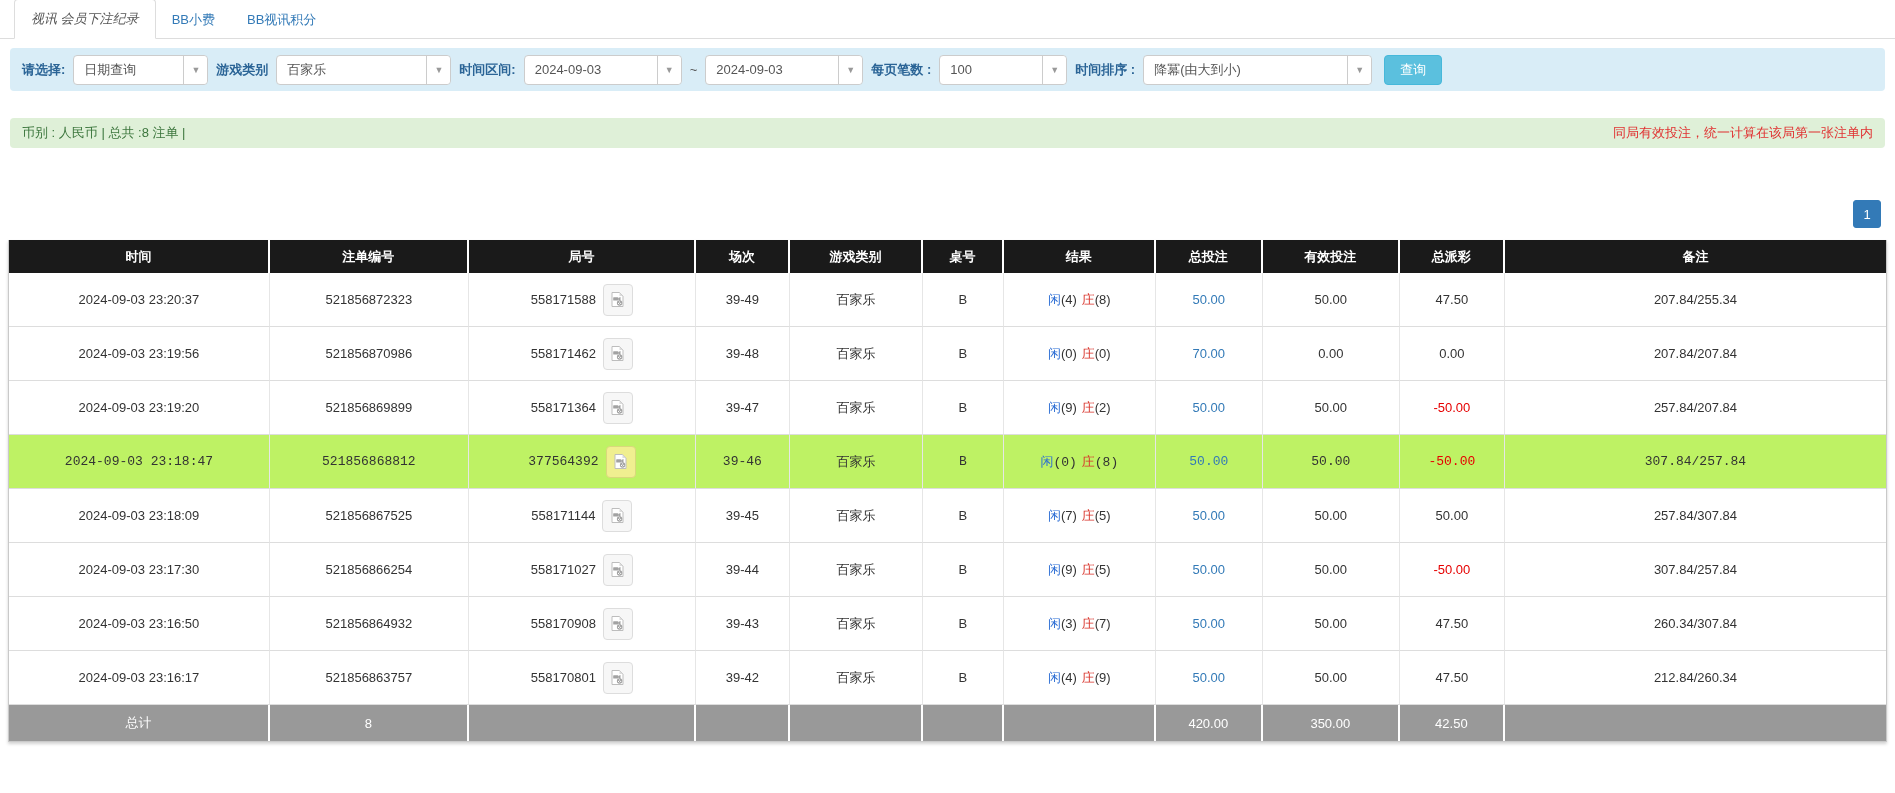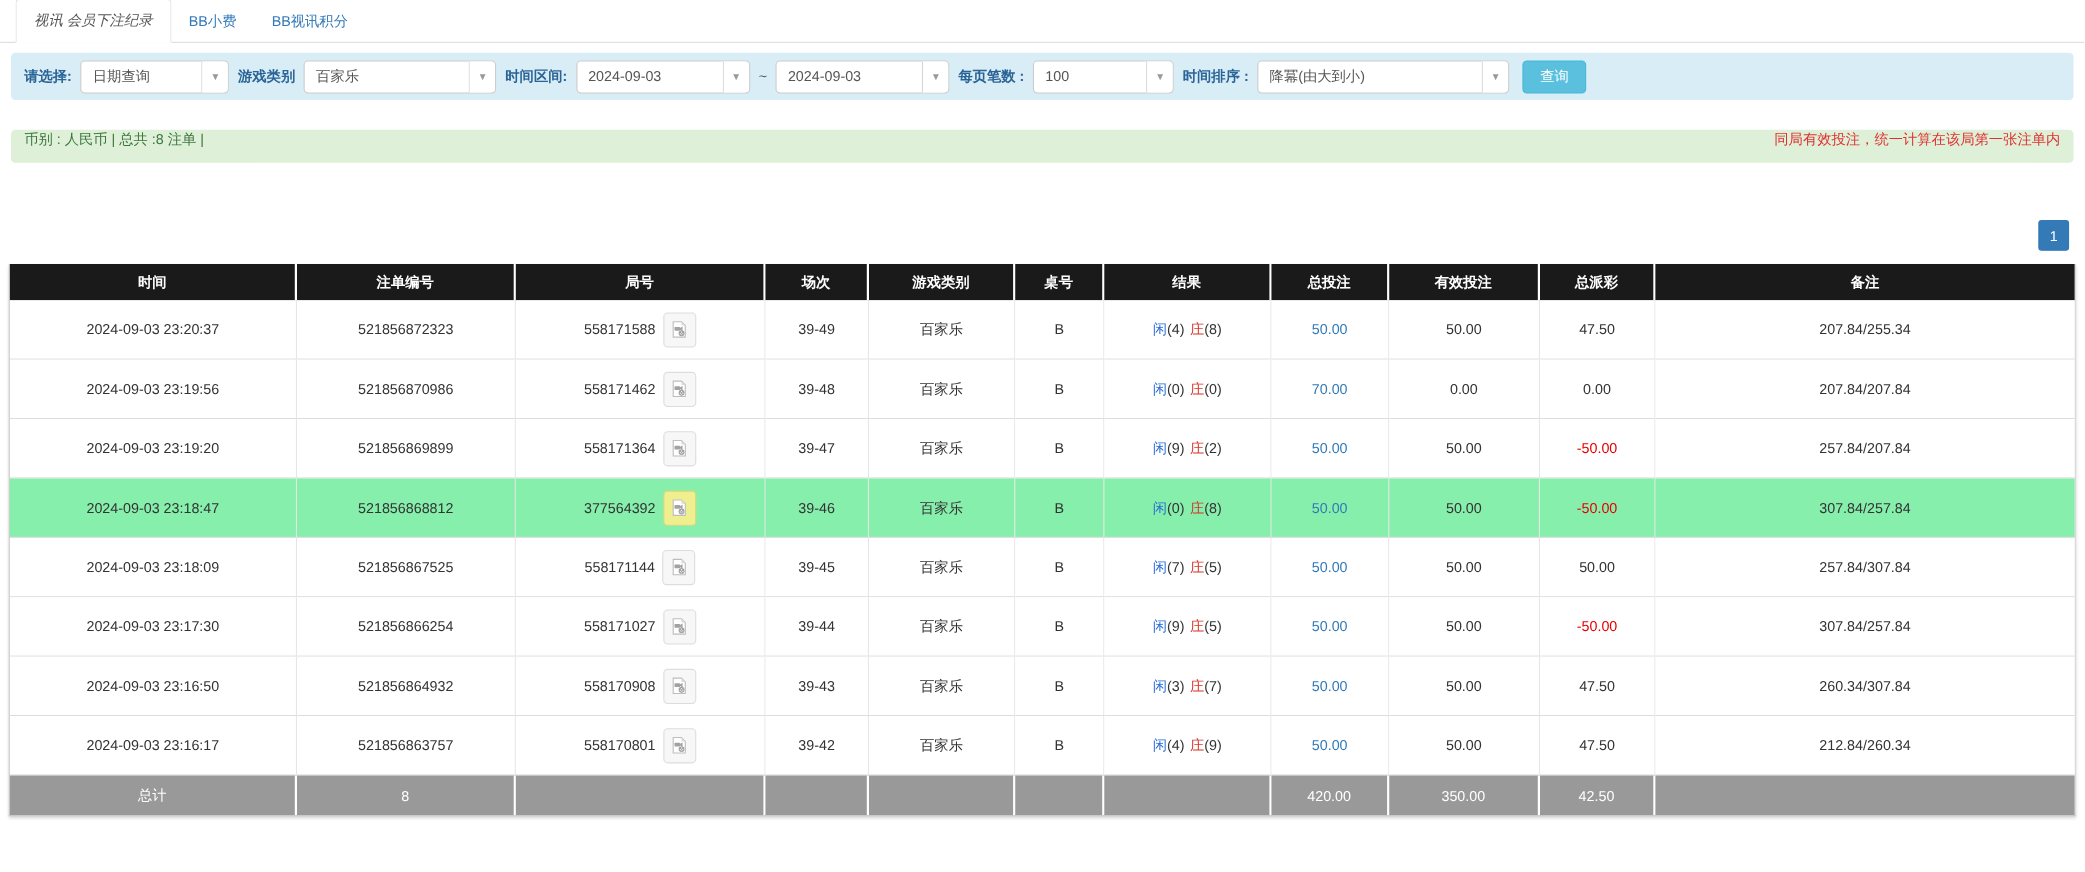--- a/index.html
+++ b/index.html
@@ -27,21 +27,21 @@
     background: #fff; border-radius: 0 4px 4px 0; }
   .w-query { width: 135px; } .w-game { width: 175px; } .w-date { width: 158px; }
   .w-size { width: 128px; } .w-sort { width: 229px; }
   .tilde { color: #555; font-size: 13px; }
   .search-btn { height: 30px; padding: 0 15px; background: #5bc0de; color: #fff;
     border: 1px solid #46b8da; border-radius: 4px; font-size: 13px; cursor: pointer;
     margin-left: 4px; font-family: inherit; }
 
   
   .infobar { margin: 27px 10px 0; height: 30px; background: #dff0d8; border-radius: 4px;
-    display: flex; justify-content: space-between; padding: 0 12px;
+    display: flex; align-items: center; justify-content: space-between; padding: 0 12px;
     font-size: 13px; }
   .info-left { color: #3c763d; }
   .info-right { color: #e03131; }
 
   
   .pagerow { display: flex; justify-content: flex-end; margin: 52px 14px 12px 0; }
   .page-btn { min-width: 28px; height: 28px; background: #337ab7; border: 1px solid #337ab7;
     color: #fff; border-radius: 3px; font-size: 13px; display: flex; align-items: center;
     justify-content: center; cursor: pointer; font-family: inherit; }
 
@@ -49,21 +49,21 @@
   .tablewrap { margin: 0 8px; border: 1px solid #c9c9c9; border-top: none;
     box-shadow: 0 2px 3px rgba(0,0,0,.18); }
   table { width: 100%; border-collapse: separate; border-spacing: 0; table-layout: fixed;
     font-size: 13px; color: #333; }
   thead th { background: #1a1a1a; color: #fff; font-weight: bold; height: 33px;
     border-right: 2px solid #fff; font-size: 13px; text-align: center; }
   thead th:last-child { border-right: none; }
   tbody td { height: 54px; text-align: center; background: #fff;
     border-bottom: 1px solid #ddd; border-right: 1px solid #e6e6e6; }
   tbody td:last-child { border-right: none; }
-  tbody tr.hl td { background: #86efac; }
+  tbody tr.hl td { background: #bef264; font-family: Liberation Mono, monospace; }
   .cell-round-inner { display: flex; align-items: center; justify-content: center; gap: 7px; }
   .vbtn { width: 30px; height: 32px; background: #f7f7f7; border: 1px solid #ddd;
     border-radius: 4px; display: inline-flex; align-items: center; justify-content: center;
     cursor: pointer; padding: 0; }
   tr.hl .vbtn { background: #f0ef90; border-color: #d9d87c; }
   .blue { color: #337ab7; }
   a.blue { text-decoration: none; cursor: pointer; }
   .xian { color: #2a6cd4; }
   .zhuang { color: #d9342b; margin-left: 5px; }
   .neg { color: #e60000; }

